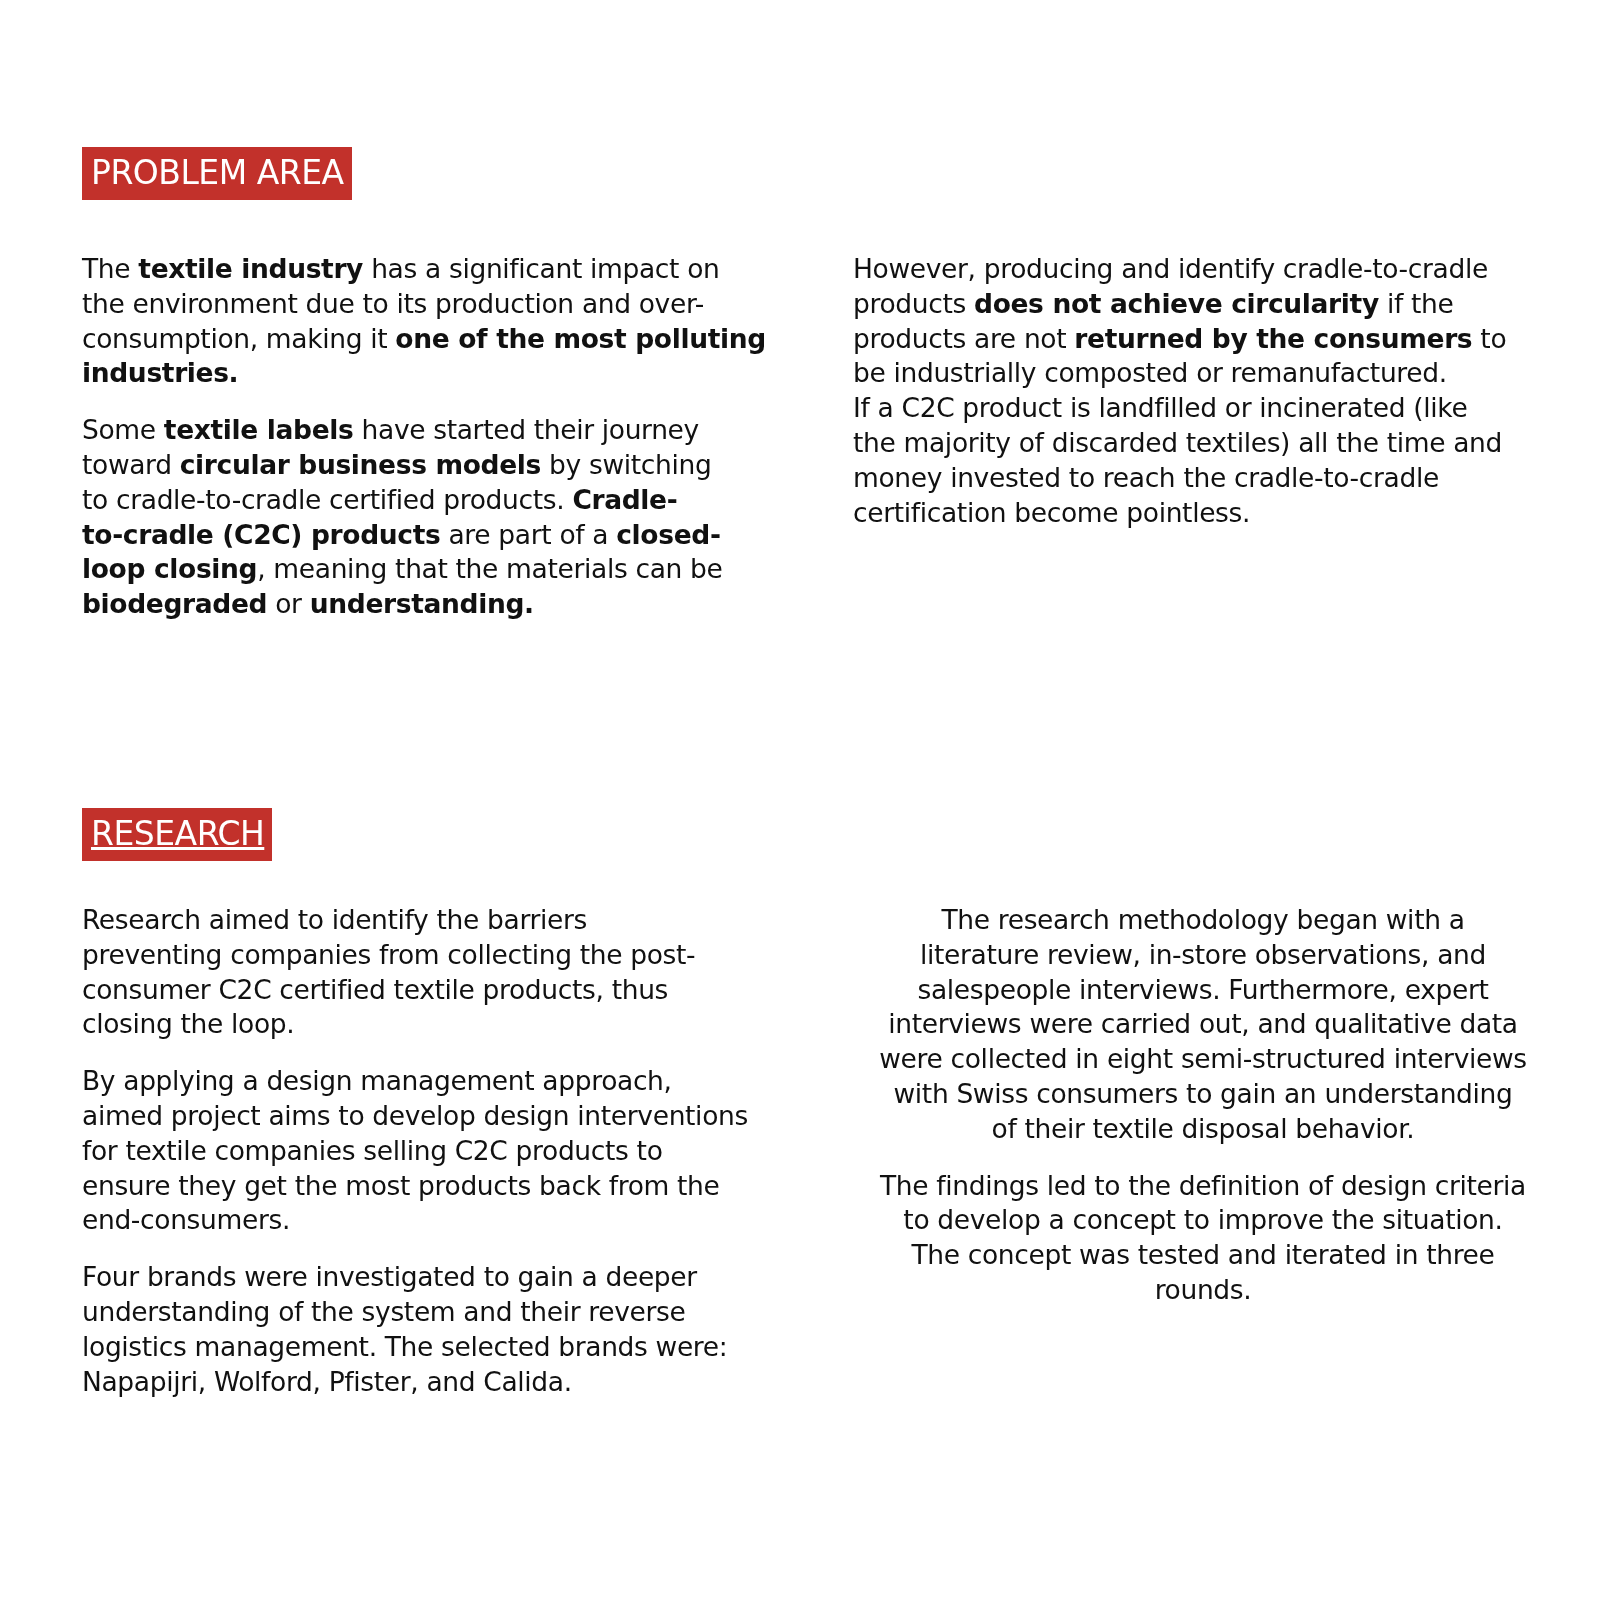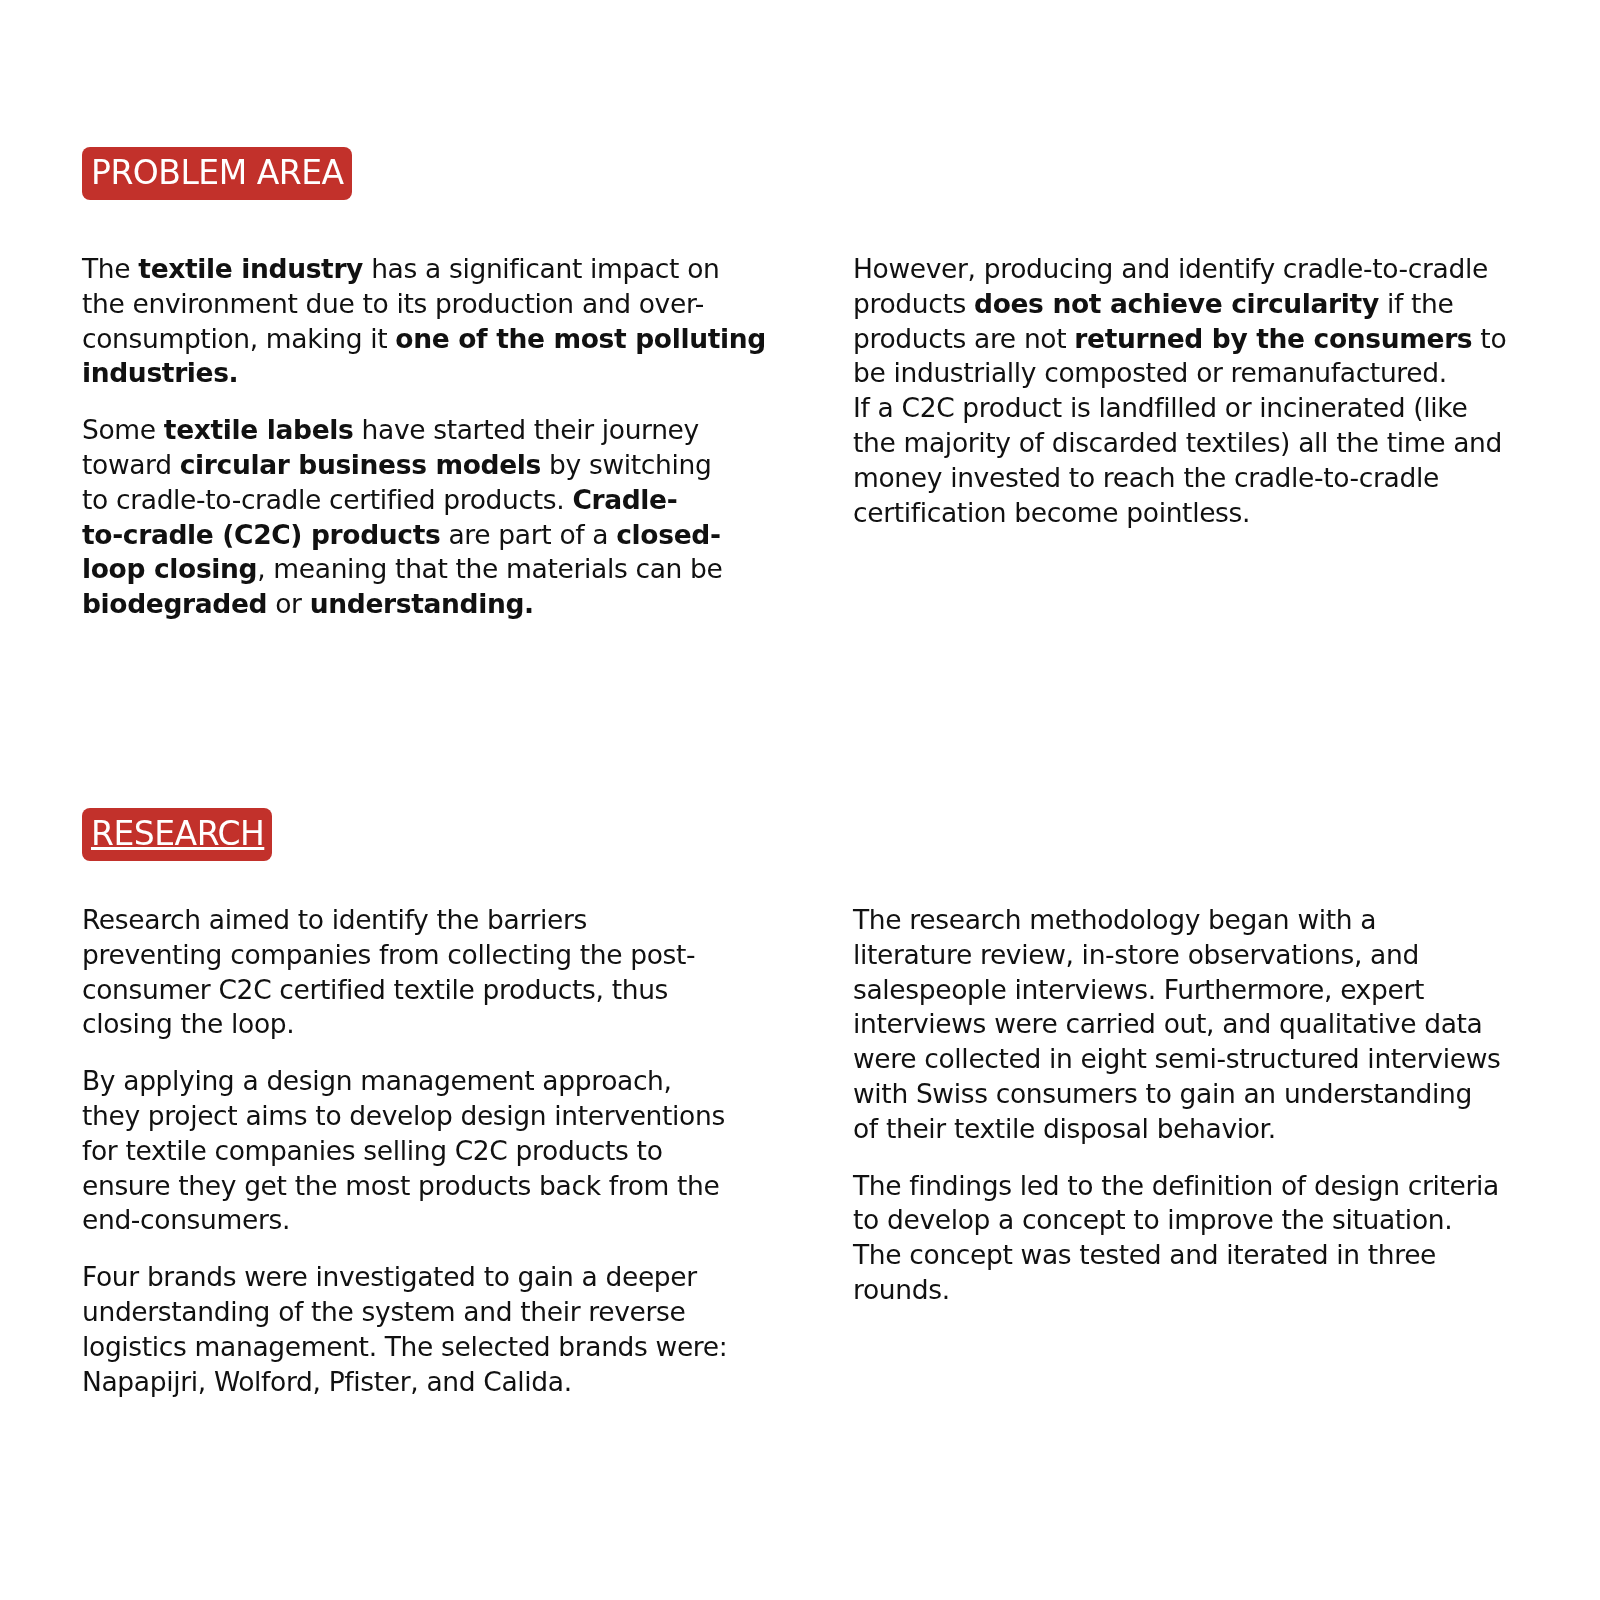--- a/index.html
+++ b/index.html
@@ -28,41 +28,40 @@
       left: 82px;
       background: #c2312b;
       color: #ffffff;
       font-family: "DejaVu Sans", sans-serif;
       font-size: 33px;
       letter-spacing: -0.5px;
       line-height: 52px;
       height: 53px;
       padding: 0 8px 0 9px;
       white-space: nowrap;
-      border-radius: 8px;
     }
     #badge-problem { top: 147px; }
     #badge-research { top: 808px; text-decoration: underline; }
 
     .col {
       position: absolute;
       width: 700px;
       font-size: 26.5px;
       line-height: 34.8px;
       letter-spacing: -0.35px;
       white-space: nowrap;
     }
     .col .para { margin: 0 0 22px 0; }
     .col .line { display: block; height: 34.8px; }
     .col b { font-weight: bold; }
 
     #col-problem-left { left: 82px; top: 252px; }
     #col-problem-right { left: 853px; top: 252px; }
     #col-research-left { left: 82px; top: 903px; }
-    #col-research-right { left: 853px; top: 903px; }
+    #col-research-right { left: 853px; top: 903px; text-align: center; }
   </style>
 </head>
 <body>
 
 <div class="section" id="section-problem">
   <div class="badge" id="badge-problem">PROBLEM AREA</div>
   <div class="col" id="col-problem-left">
       <div class="para">
         <span class="line"><span>The </span><b>textile industry</b><span> has a significant impact on</span></span>
         <span class="line"><span>the environment due to its production and over-</span></span>
@@ -96,21 +95,21 @@
   <div class="badge" id="badge-research">RESEARCH</div>
   <div class="col" id="col-research-left">
       <div class="para">
         <span class="line"><span>Research aimed to identify the barriers</span></span>
         <span class="line"><span>preventing companies from collecting the post-</span></span>
         <span class="line"><span>consumer C2C certified textile products, thus</span></span>
         <span class="line"><span>closing the loop.</span></span>
       </div>
       <div class="para">
         <span class="line"><span>By applying a design management approach,</span></span>
-        <span class="line"><span>they project aims to develop design interventions</span></span>
+        <span class="line"><span>aimed project aims to develop design interventions</span></span>
         <span class="line"><span>for textile companies selling C2C products to</span></span>
         <span class="line"><span>ensure they get the most products back from the</span></span>
         <span class="line"><span>end-consumers.</span></span>
       </div>
       <div class="para">
         <span class="line"><span>Four brands were investigated to gain a deeper</span></span>
         <span class="line"><span>understanding of the system and their reverse</span></span>
         <span class="line"><span>logistics management. The selected brands were:</span></span>
         <span class="line"><span>Napapijri, Wolford, Pfister, and Calida.</span></span>
       </div>

